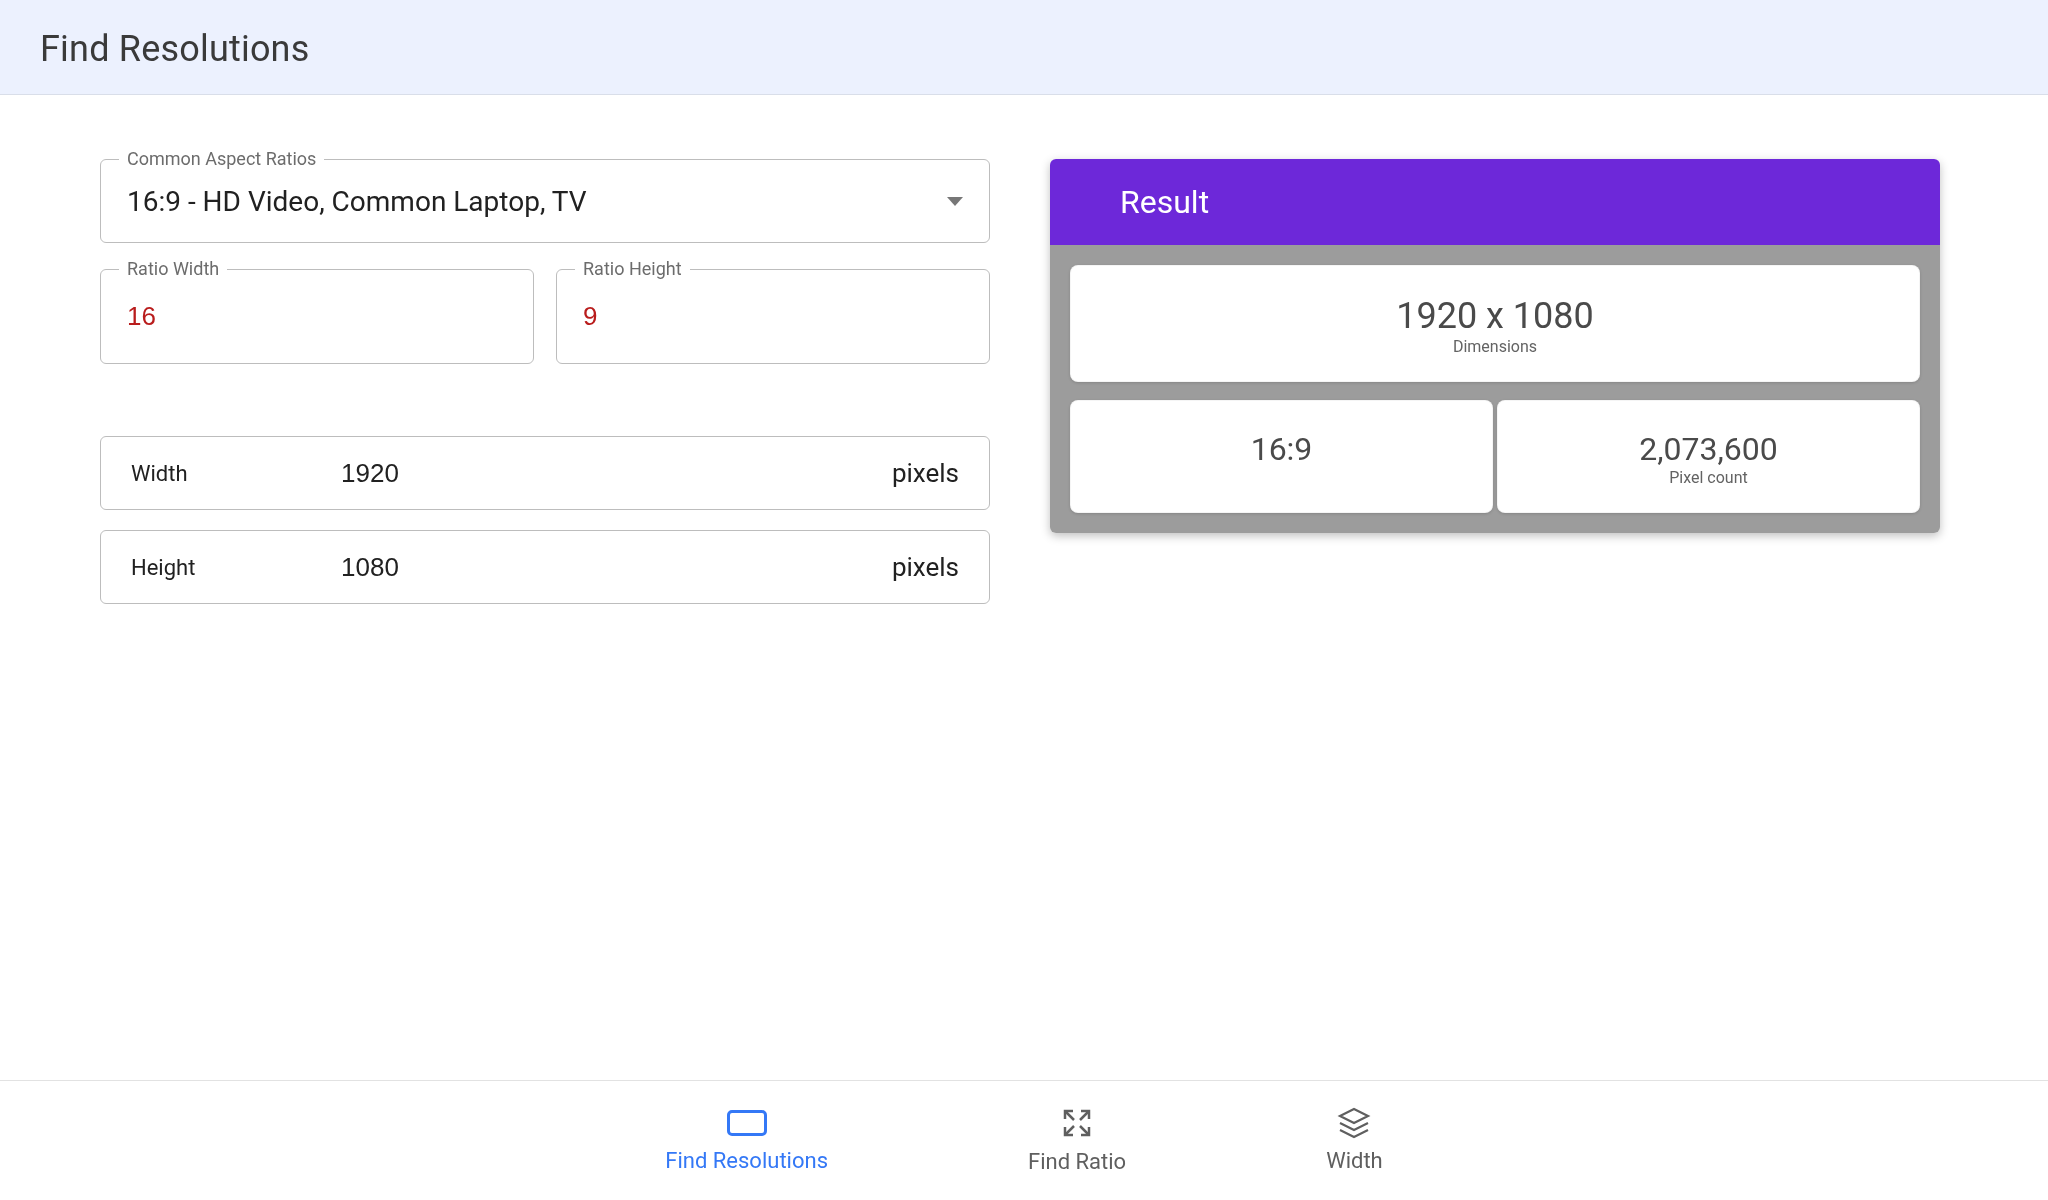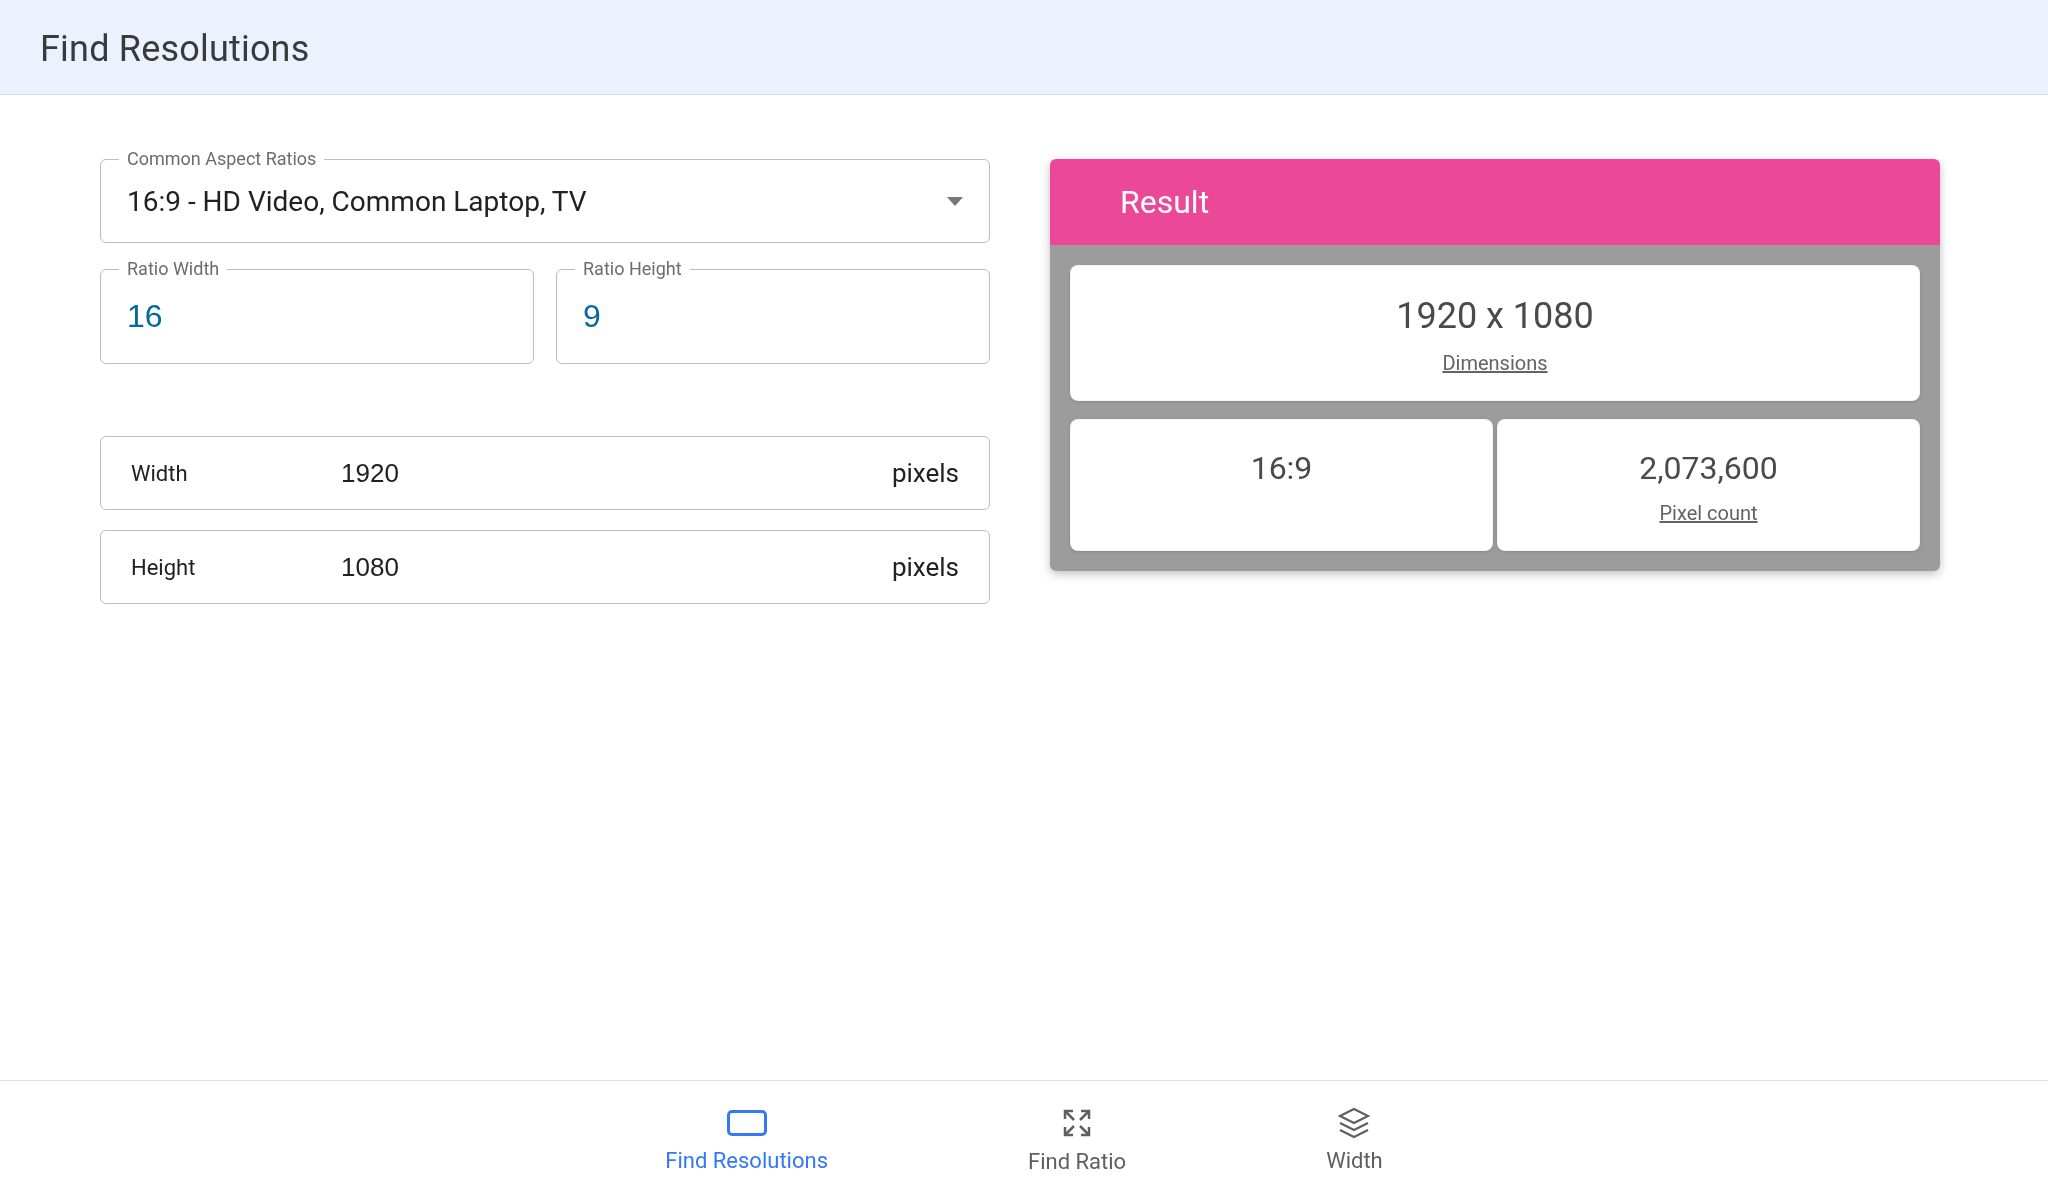--- a/index.html
+++ b/index.html
@@ -78,22 +78,22 @@
     flex: 1;
     height: 95px;
     padding: 0 26px;
     display: flex;
     align-items: center;
   }
   .ratio-input input {
     border: none;
     outline: none;
     width: 100%;
-    font-size: 32px;
-    color: #0369a1;
+    font-size: 26px;
+    color: #b91c1c;
     background: transparent;
   }
 
   
   .dim-field {
     height: 74px;
     display: flex;
     align-items: center;
     padding: 0 30px;
     margin-bottom: 20px;
@@ -116,44 +116,42 @@
     color: #212121;
   }
 
   
   .result-panel {
     border-radius: 6px;
     overflow: hidden;
     box-shadow: 0 3px 10px rgba(0,0,0,0.25);
   }
   .result-header {
-    background: #ec4899;
+    background: #6d28d9;
     color: #fff;
     font-size: 32px;
     font-weight: 400;
     padding: 24px 70px;
   }
   .result-body {
     background: #9c9c9c;
     padding: 20px;
   }
   .card {
     background: #fff;
     border-radius: 8px;
     box-shadow: inset 0 0 0 1px rgba(0,0,0,0.04), 0 1px 3px rgba(0,0,0,0.15);
     text-align: center;
     padding: 30px 10px 26px 10px;
   }
   .card-big .card-value { font-size: 36px; color: #4a4a4a; }
   .card-small .card-value { font-size: 32px; color: #4a4a4a; }
   .card-label {
-    margin-top: 14px;
-    font-size: 20px;
+    font-size: 16px;
     color: #636363;
-    text-decoration: underline;
   }
   .card-big { margin-bottom: 18px; }
   .card-row { display: flex; gap: 4px; }
   .card-row .card { flex: 1; }
 
   
   .bottom-nav {
     position: absolute;
     left: 0; right: 0; bottom: 0;
     height: 120px;

